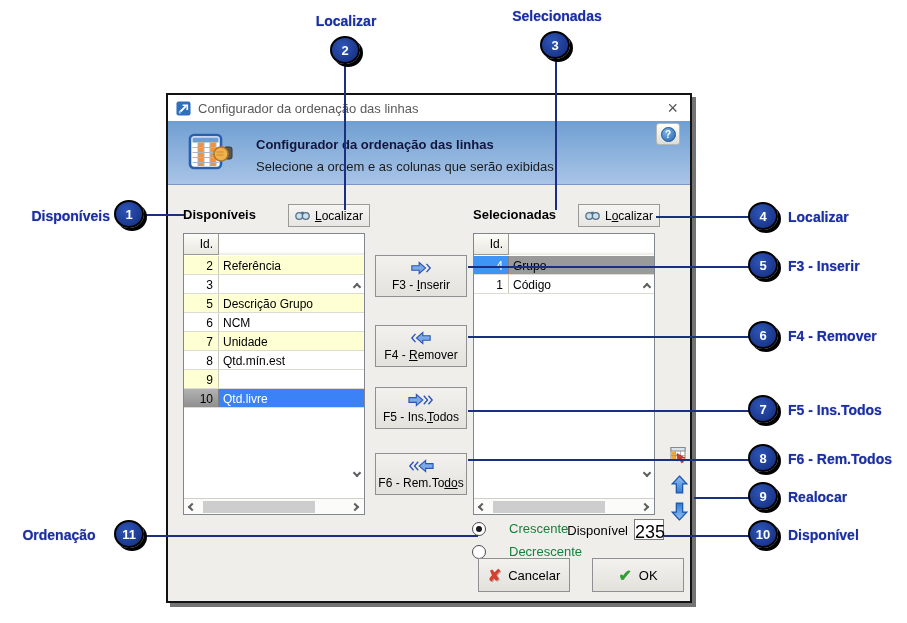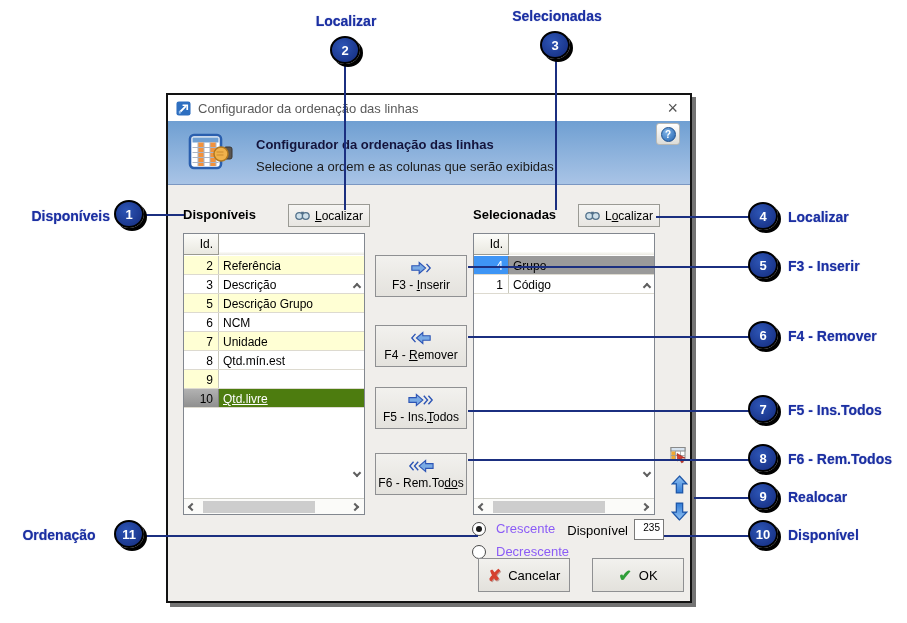--- a/index.html
+++ b/index.html
@@ -85,21 +85,21 @@
   .g-head span { background:linear-gradient(#fcfcf9,#e9e8e0); font-size:12px; padding-top:3px; }
   .g-head .h-id { width:35px; border-right:1px solid #9a9a91; text-align:right; padding-right:5px; }
   .g-head .h-name { flex:1; padding-left:4px;margin-top:18px; }
   .g-body { position:absolute; top:22px; left:0; right:0; bottom:16px; overflow:hidden; background:#fff; }
   .g-row { display:flex; height:19px; font-size:12px; border-bottom:1px solid #dddad0; }
   .g-row .c-id { width:35px; text-align:right; padding:3px 5px 0 0; border-right:1px solid #c9c9bd; }
   .g-row .c-name { flex:1; padding:3px 0 0 4px; }
   .row-y .c-id, .row-y .c-name { background:#ffffd4; }
   .row-w .c-id, .row-w .c-name { background:#fff; }
   .sel-l .c-id { background:linear-gradient(#b2b2b2,#8f8f8f); color:#000; border-right-color:#808080; }
-  .sel-l .c-name { background:#4d7c0f; color:#fff;text-decoration:underline; }
+  .sel-l .c-name { background:#3b82f6; color:#fff; }
   .sel-r .c-id { background:#3e95f5; color:#fff; border-right-color:#808080; }
   .sel-r .c-name { background:#9a9a9a; color:#000; }
 
   .vlane { position:absolute; top:22px; right:0; width:15px; bottom:16px;
     display:flex; flex-direction:column; justify-content:space-between; align-items:center;
     padding:6px 0; }
   .hscroll { position:absolute; left:0; right:0; bottom:0; height:16px;
     border-top:1px solid #d0d0c8; background:#fbfbf9; display:flex; align-items:center; }
   .hthumb { width:112px; height:12px; background:#cdcdcd; margin-left:8px; }
   .hs-l { margin-left:5px; } .hs-r { margin-left:auto; margin-right:6px; }
@@ -117,29 +117,29 @@
     gap:3px; font-size:12px; color:#000; font-family:inherit; }
   .b-f3{top:160px}.b-f4{top:230px}.b-f5{top:292px}.b-f6{top:358px}
   .mirror { transform:scaleX(-1); }
 
   .side-ico { position:absolute; line-height:0; }
   .ico-grid { left:502px; top:350px; }
   .ico-up   { left:503px; top:380px; }
   .ico-down { left:503px; top:407px; }
 
   
-  .radio-row { position:absolute; display:flex; align-items:center; gap:10px; font-size:13px; color:#8b5cf6; }
+  .radio-row { position:absolute; display:flex; align-items:center; gap:23px; font-size:13px; color:#15803d; }
   .r-asc  { left:304px; top:426px; }
   .r-desc { left:304px; top:449px; }
   .rdot { width:14px; height:14px; border-radius:50%; border:1px solid #4a4a4a; background:#fff; position:relative; }
   .rdot.on::after { content:""; position:absolute; left:3px; top:3px; width:6px; height:6px;
     border-radius:50%; background:#1a1a1a; }
   .disp-label { position:absolute; left:382px; top:428px; width:78px; text-align:right; font-size:13px; color:#000; }
   .disp-box { position:absolute; left:466px; top:424px; width:30px; height:21px;
-    background:#fff; border:1px solid #7a7a7a; font-size:10px; text-align:right; padding:2px 3px 0 0; }
+    background:#fff; border:1px solid #7a7a7a; font-size:18px; text-align:right; padding:2px 3px 0 0; }
   .foot-btn { position:absolute; top:463px; width:92px; height:34px;
     background:linear-gradient(#f2f1ee,#e3e1dc); border:1px solid #8f9092;
     display:flex; align-items:center; justify-content:center; gap:7px;
     font-size:13px; color:#000; font-family:inherit; }
   .b-cancel{ left:310px; } .b-ok{ left:424px; }
   .x-red { color:#d5402e; font-size:16px; font-weight:bold; text-shadow:1px 1px 0 rgba(120,20,10,.35); }
   .v-green { color:#2f9e38; font-size:16px; font-weight:bold; }
   u { text-decoration:underline; }
 </style>
 </head>
@@ -248,21 +248,20 @@
         <span class="h-id">Id.</span>
         <span class="h-name">Coluna</span>
       </div>
       <div class="g-body">
         <div class="g-row row-y">
             <span class="c-id">2</span>
             <span class="c-name">Referência</span>
           </div>
         <div class="g-row row-w">
             <span class="c-id">3</span>
-            <span class="c-name">Descrição</span>
           </div>
         <div class="g-row row-y">
             <span class="c-id">5</span>
             <span class="c-name">Descrição Grupo</span>
           </div>
         <div class="g-row row-w">
             <span class="c-id">6</span>
             <span class="c-name">NCM</span>
           </div>
         <div class="g-row row-y">

